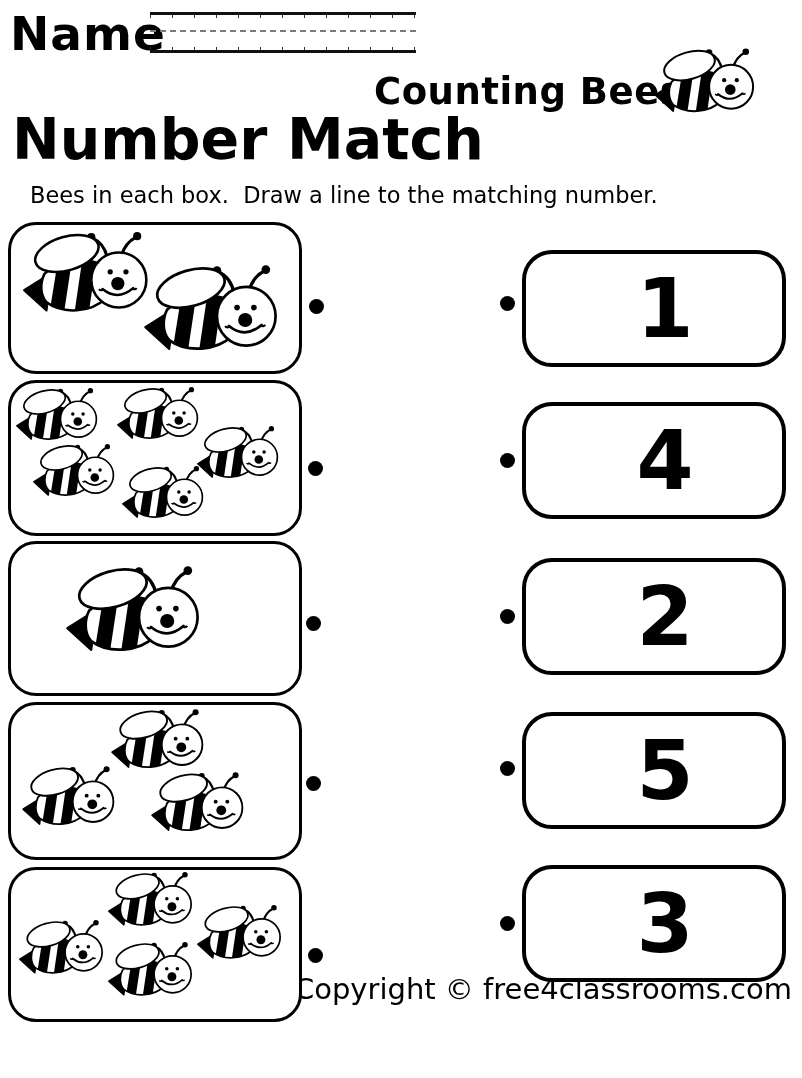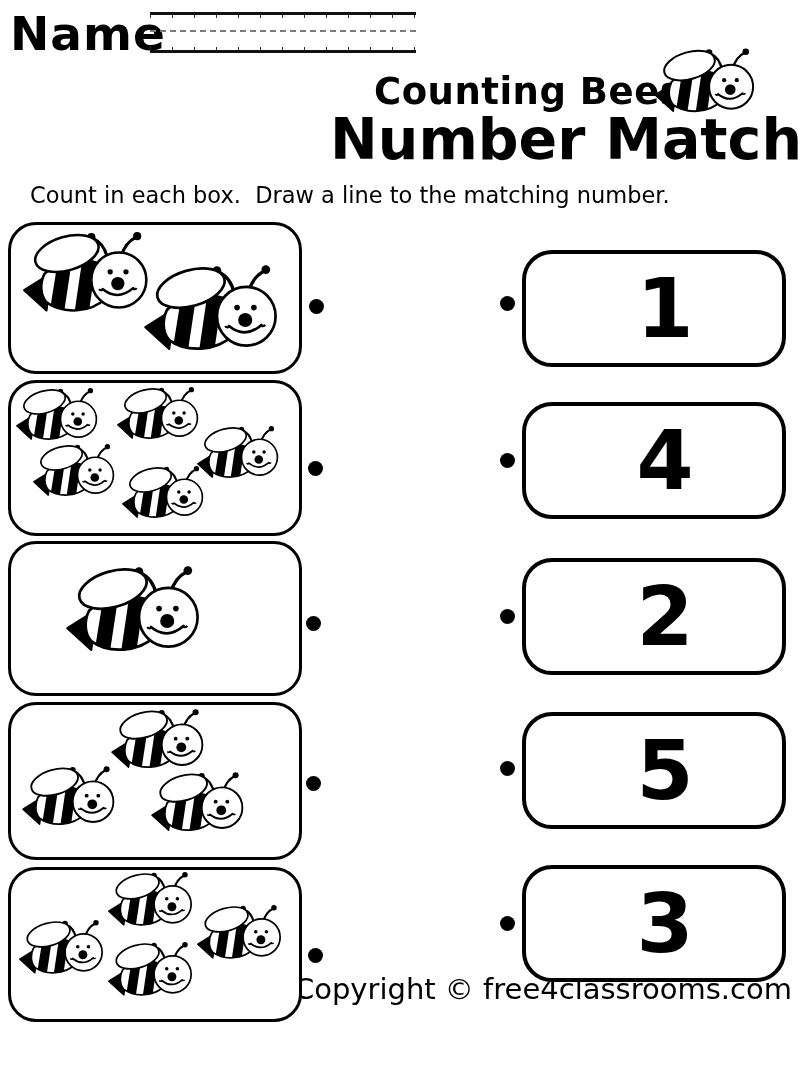--- a/index.html
+++ b/index.html
@@ -24,22 +24,22 @@
   .nl-bot-ticks{top:35px;height:3px;background:repeating-linear-gradient(90deg,#333 0 1.5px,transparent 1.5px 22px);}
   .nl-bot{top:38px;height:2.5px;background:#111;}
   
   .subtitle{
     position:absolute;left:374px;top:70px;
     font-size:37px;font-weight:bold;letter-spacing:0.5px;
   }
   .header-bee{position:absolute;left:652px;top:46px;width:106px;aspect-ratio:130/88;}
   .header-bee svg{width:100%;height:100%;display:block;}
   .title{
-    position:absolute;left:4px;right:0;top:106px;
-    text-align:right;font-size:57px;font-weight:bold;letter-spacing:0px;
+    position:absolute;left:12px;right:0;top:106px;
+    text-align:left;font-size:57px;font-weight:bold;letter-spacing:0px;
     margin:0;
   }
   .instruction{
     position:absolute;left:30px;top:182px;
     font-size:22.5px;font-weight:500;margin:0;white-space:pre-wrap;
   }
   
   .pic-box{
     position:absolute;left:8px;width:294px;
     border:3px solid #000;border-radius:28px;
@@ -112,21 +112,21 @@
   </div>
 
   <span class="subtitle">Counting Bees</span>
   <span class="header-bee">
     <svg viewBox="0 0 130 88">
         <use href="#bee"></use>
       </svg>
   </span>
 
   <h1 class="title">Number Match</h1>
-  <p class="instruction">Count in each box.  Draw a line to the matching number.</p>
+  <p class="instruction">Bees in each box.  Draw a line to the matching number.</p>
 
   <div class="footer">Copyright © free4classrooms.com</div>
 <div class="pic-box" style="top: 222px; height: 152px;">
       <div class="bee" style="left: 3%; top: 3%; width: 46%;">
         <svg viewBox="0 0 130 88">
           <use href="#bee"></use>
         </svg>
       </div>
       <div class="bee" style="left: 45%; top: 25%; width: 49%;">
         <svg viewBox="0 0 130 88">

